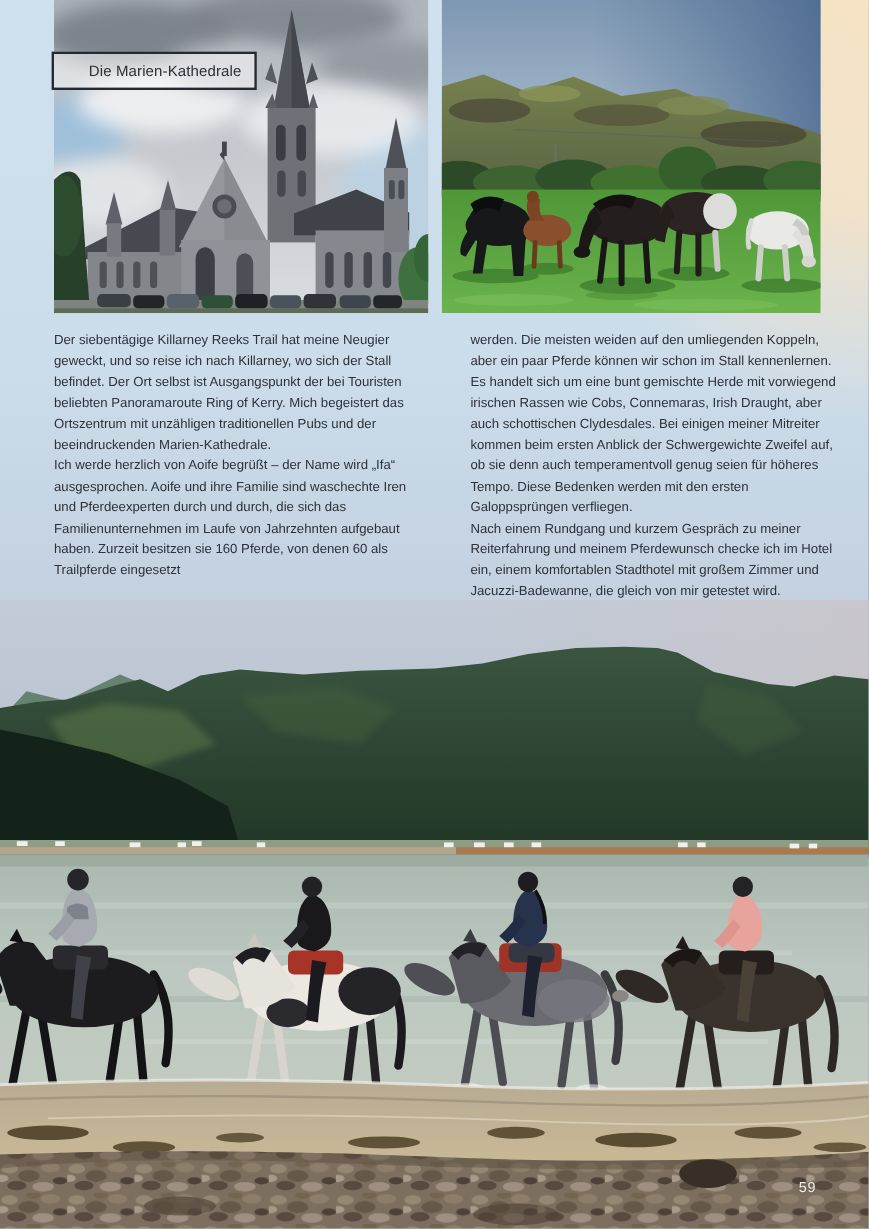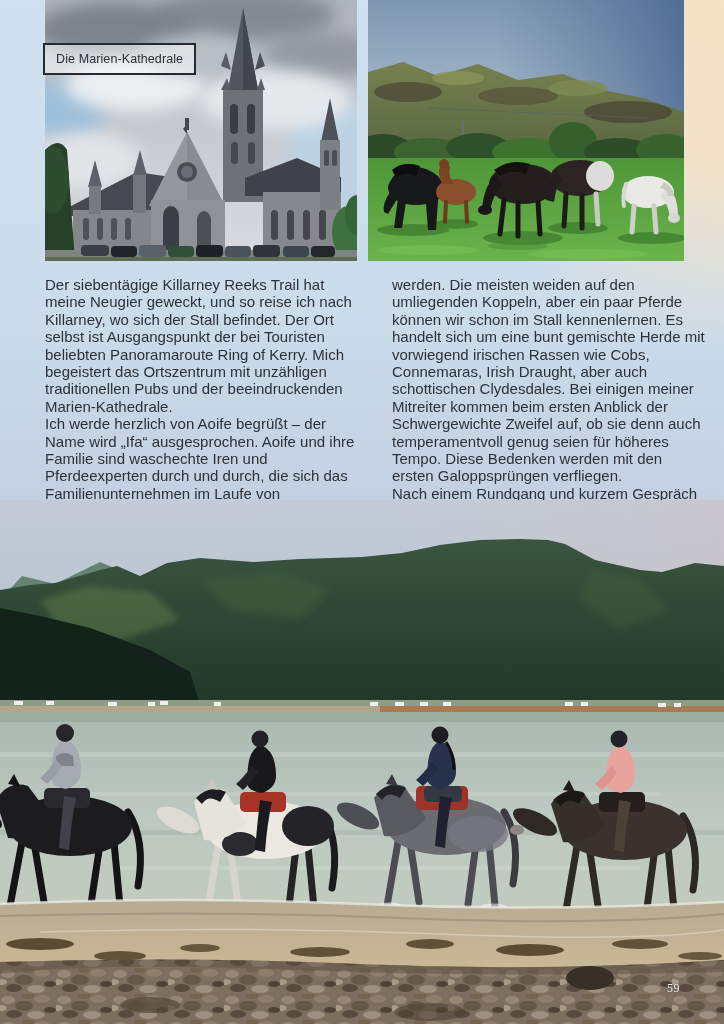--- a/index.html
+++ b/index.html
@@ -8,35 +8,35 @@
     font-family:"Liberation Sans",sans-serif;
     background-image:
       radial-gradient(ellipse 430px 520px at 101% -2%, #f7e3c4 0%, rgba(247,227,196,0.85) 38%, rgba(247,227,196,0) 72%),
       linear-gradient(180deg,#cfe0ee 0%, #cbdceb 30%, #c4d1e0 48%, #c0cbda 60%, #bcc6d4 75%);
   }
   .photo{position:absolute;overflow:hidden;}
   .photo svg{display:block;}
   .photo-label{
     position:absolute;z-index:5;
     border:2px solid #252a31;background:rgba(252,252,252,0.55);
-    color:#2b2f36;font-size:12.5px;line-height:1;padding:8px 11px 7px 11px;
+    color:#2b2f36;font-size:12.5px;line-height:1;padding:8px 11px 7px 29px;
     white-space:nowrap;letter-spacing:0.1px;
   }
   .col{
-    position:absolute;top:276px;color:#2d3138;font-size:15px;line-height:17.4px;
+    position:absolute;top:276px;color:#2d3138;font-size:11px;line-height:17.4px;
     text-align:left;
   }
   .col p{margin:0;}
   .col .crosshead{font-style:italic;margin-top:6px;}
   .col-left{left:45px;width:313px;}
   .col-right{left:392px;width:314px;}
   .bottom-photo{position:absolute;left:0;top:500px;width:724px;height:524px;}
   .page-number{
     position:absolute;right:44px;bottom:28px;color:#f3f1ec;font-size:12px;
-    letter-spacing:0.5px;z-index:6;text-shadow:0 0 2px rgba(60,50,40,0.6);font-family:Liberation Serif, serif;
+    letter-spacing:0.5px;z-index:6;text-shadow:0 0 2px rgba(60,50,40,0.6);
   }
 </style>
 </head>
 <body>
 
 <div class="page">
 
   <div class="photo" style="left:45px;top:0;width:312px;height:261px;">
     <svg width="312" height="261" viewBox="0 0 312 261">
       <defs>

